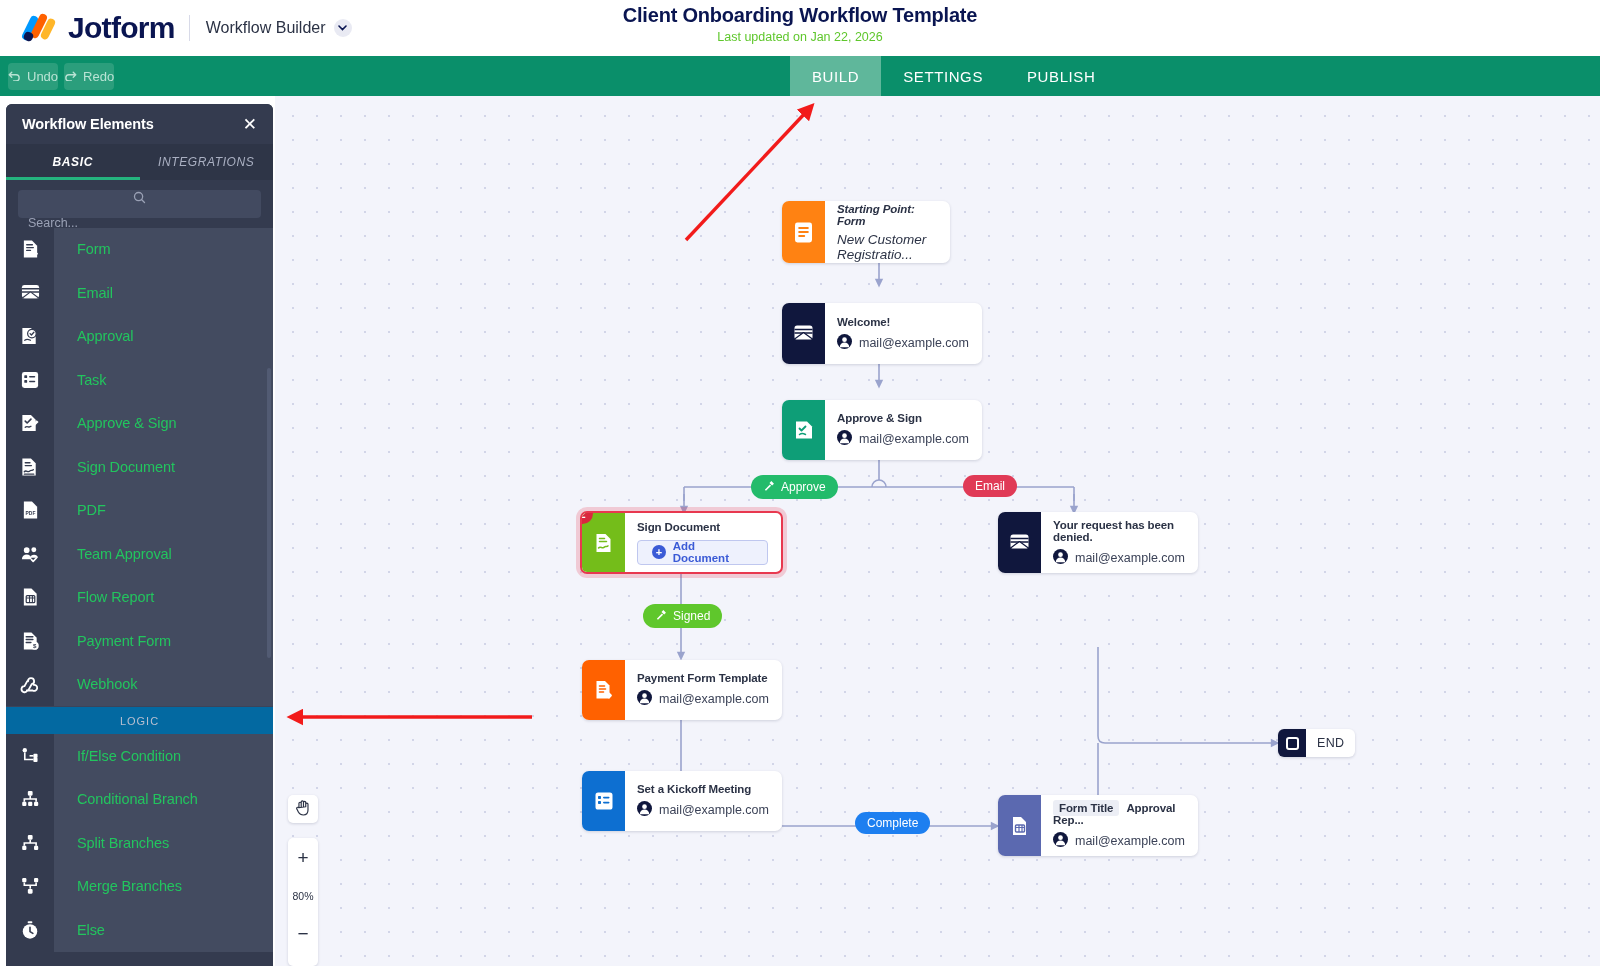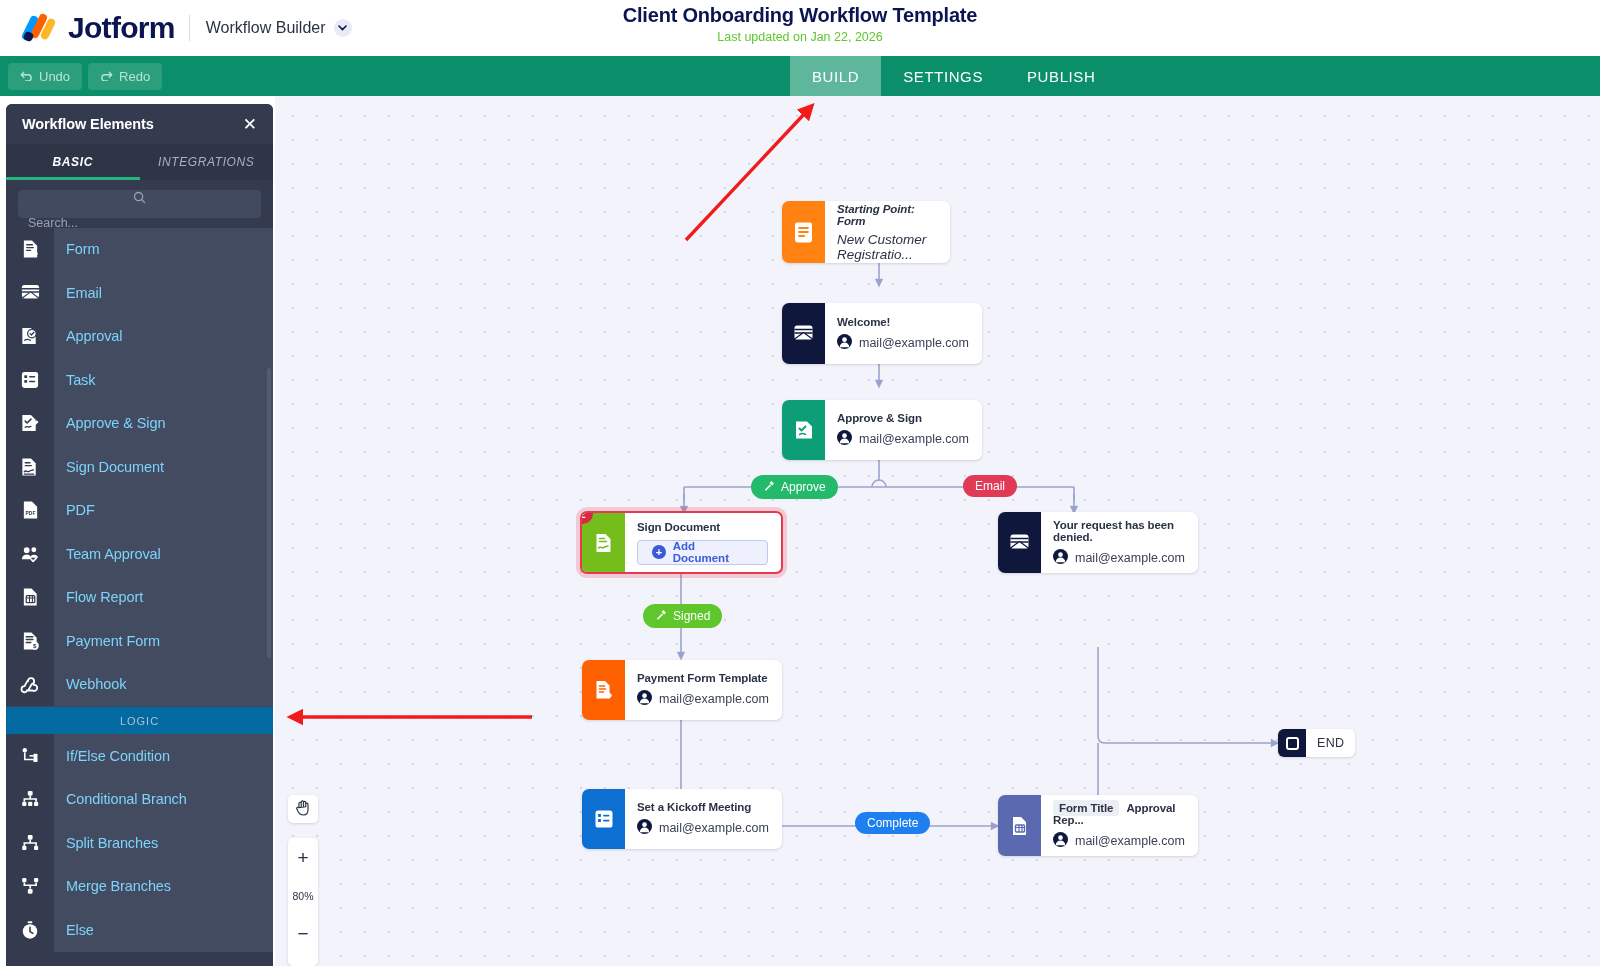--- a/index.html
+++ b/index.html
@@ -44,21 +44,21 @@
 
   
   .greenbar{
     position:absolute; left:0; top:56px; width:1600px; height:40px;
     background:#0a8f6a; display:flex; align-items:center;
   }
   .hist-btns{ display:flex; gap:6px; padding-left:8px; }
   .hbtn{
     display:flex; align-items:center; gap:6px;
     background:#2b9e7c; color:#b9e3d4; border:none; border-radius:4px;
-    font-size:13px; padding:6px 12px; font-family:inherit; cursor:pointer;
+    font-size:13px; padding:6px 0; font-family:inherit; cursor:pointer;
   }
   .tabs{
     position:absolute; left:790px; top:0; height:40px; display:flex;
   }
   .tab{
     height:40px; display:flex; align-items:center; justify-content:center;
     padding:0 22px; color:#ffffff; font-size:15px; letter-spacing:0.6px;
     cursor:pointer; background:transparent;
   }
   .tab.active{ background:#5fb79b; }
@@ -105,21 +105,21 @@
   .sb-item{
     display:flex; align-items:center; height:43.5px; cursor:pointer;
     border-bottom:1px solid #3c445a;
   }
   .sb-ico{
     width:48px; min-width:48px; height:43.5px; display:flex; align-items:center;
     justify-content:center; background:#343b4f;
   }
   .sb-lab{
     flex:1; height:43.5px; display:flex; align-items:center;
-    background:#434b60; padding-left:12px; font-size:14.5px; color:#7dd3fc;
+    background:#434b60; padding-left:23px; font-size:14.5px; color:#22c55e;
     letter-spacing:-0.1px;
   }
   .sb-group{
     height:28px; display:flex; align-items:center; justify-content:center;
     background:#0369a1; font-size:11px; letter-spacing:1px; color:#b9bfd0;
   }
   .sb-scroll{
     position:absolute; right:2px; top:140px; width:4px; height:290px;
     background:#525b73; border-radius:3px;
   }
@@ -439,21 +439,21 @@
               <circle cx="8" cy="8" r="8" fill="#10173d"></circle>
               <circle cx="8" cy="6" r="2.5" fill="#fff"></circle>
               <path d="M3 14a5 5 0 0110 0z" fill="#fff"></path>
             </svg>
         </span>
         <span>mail@example.com</span>
       </div>
     </div>
   </div>
 
-  <div class="node" style="left:307px; top:693px; width:200px; height:60px;">
+  <div class="node" style="left:307px; top:675px; width:200px; height:60px;">
     <div class="node-ico" style="background:#0d6fd1;">
       <svg width="22" height="22" viewBox="0 0 22 22">
           <rect x="2.5" y="2.5" width="17" height="17" rx="2.6" fill="#fff"></rect>
           <rect x="5" y="6" width="3" height="3" rx="0.7" fill="#0d6fd1"></rect>
           <rect x="5" y="11" width="3" height="3" rx="0.7" fill="#0d6fd1"></rect>
           <rect x="10" y="6.8" width="6.5" height="1.6" rx="0.8" fill="#0d6fd1"></rect>
           <rect x="10" y="11.8" width="6.5" height="1.6" rx="0.8" fill="#0d6fd1"></rect>
         </svg>
     </div>
     <div class="node-body">

